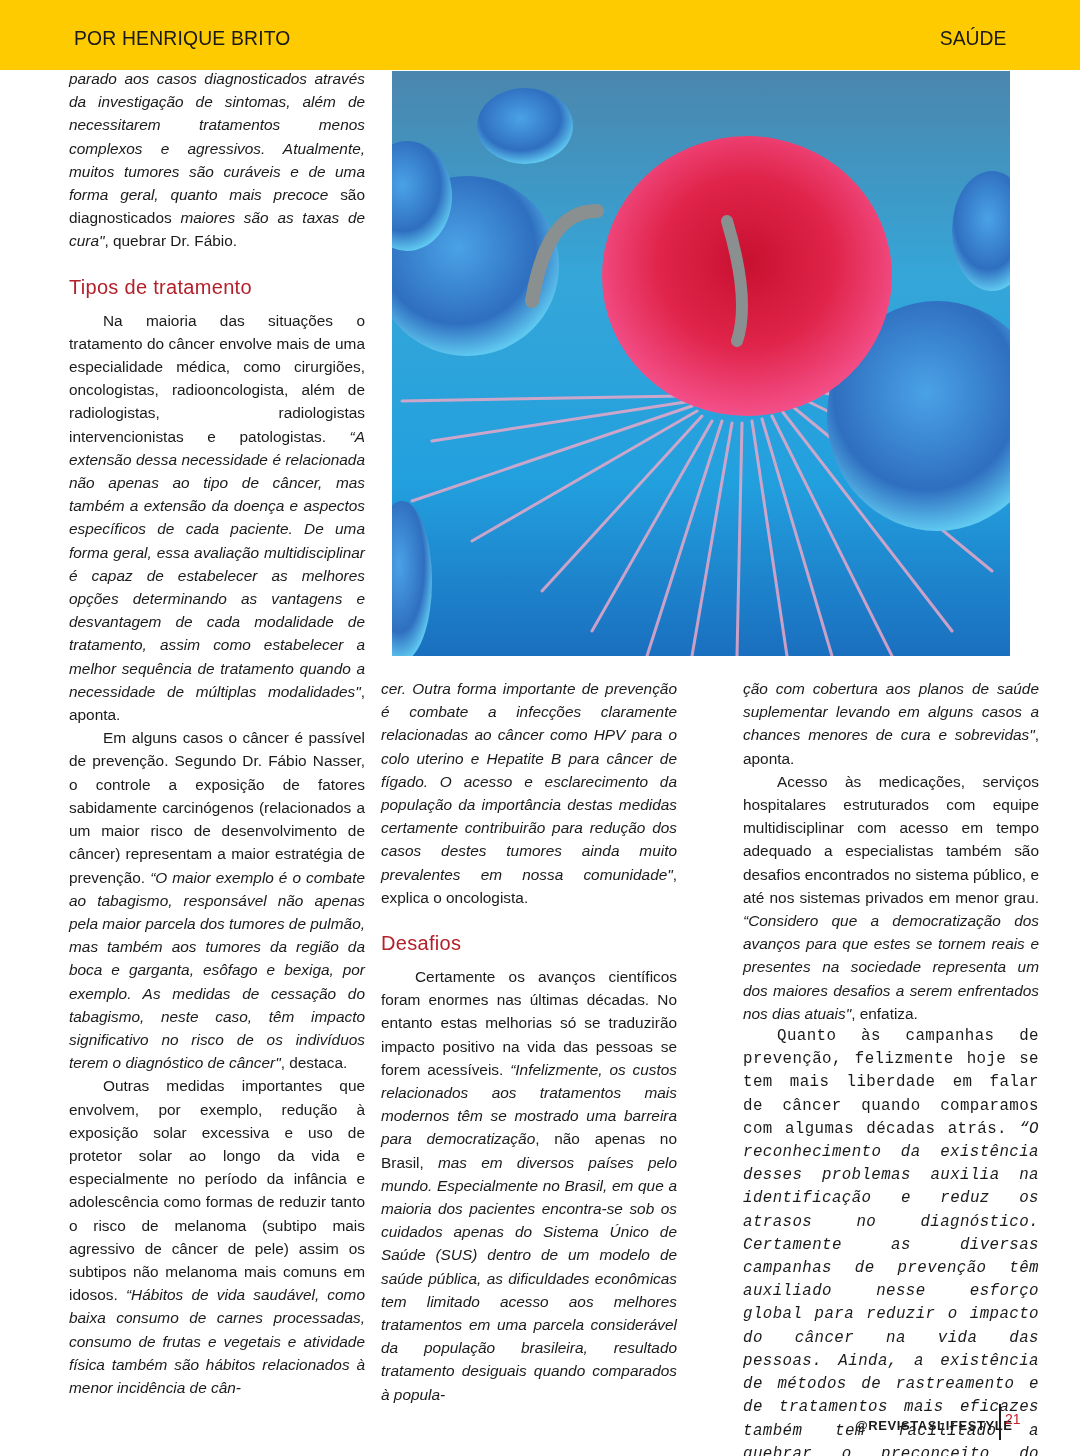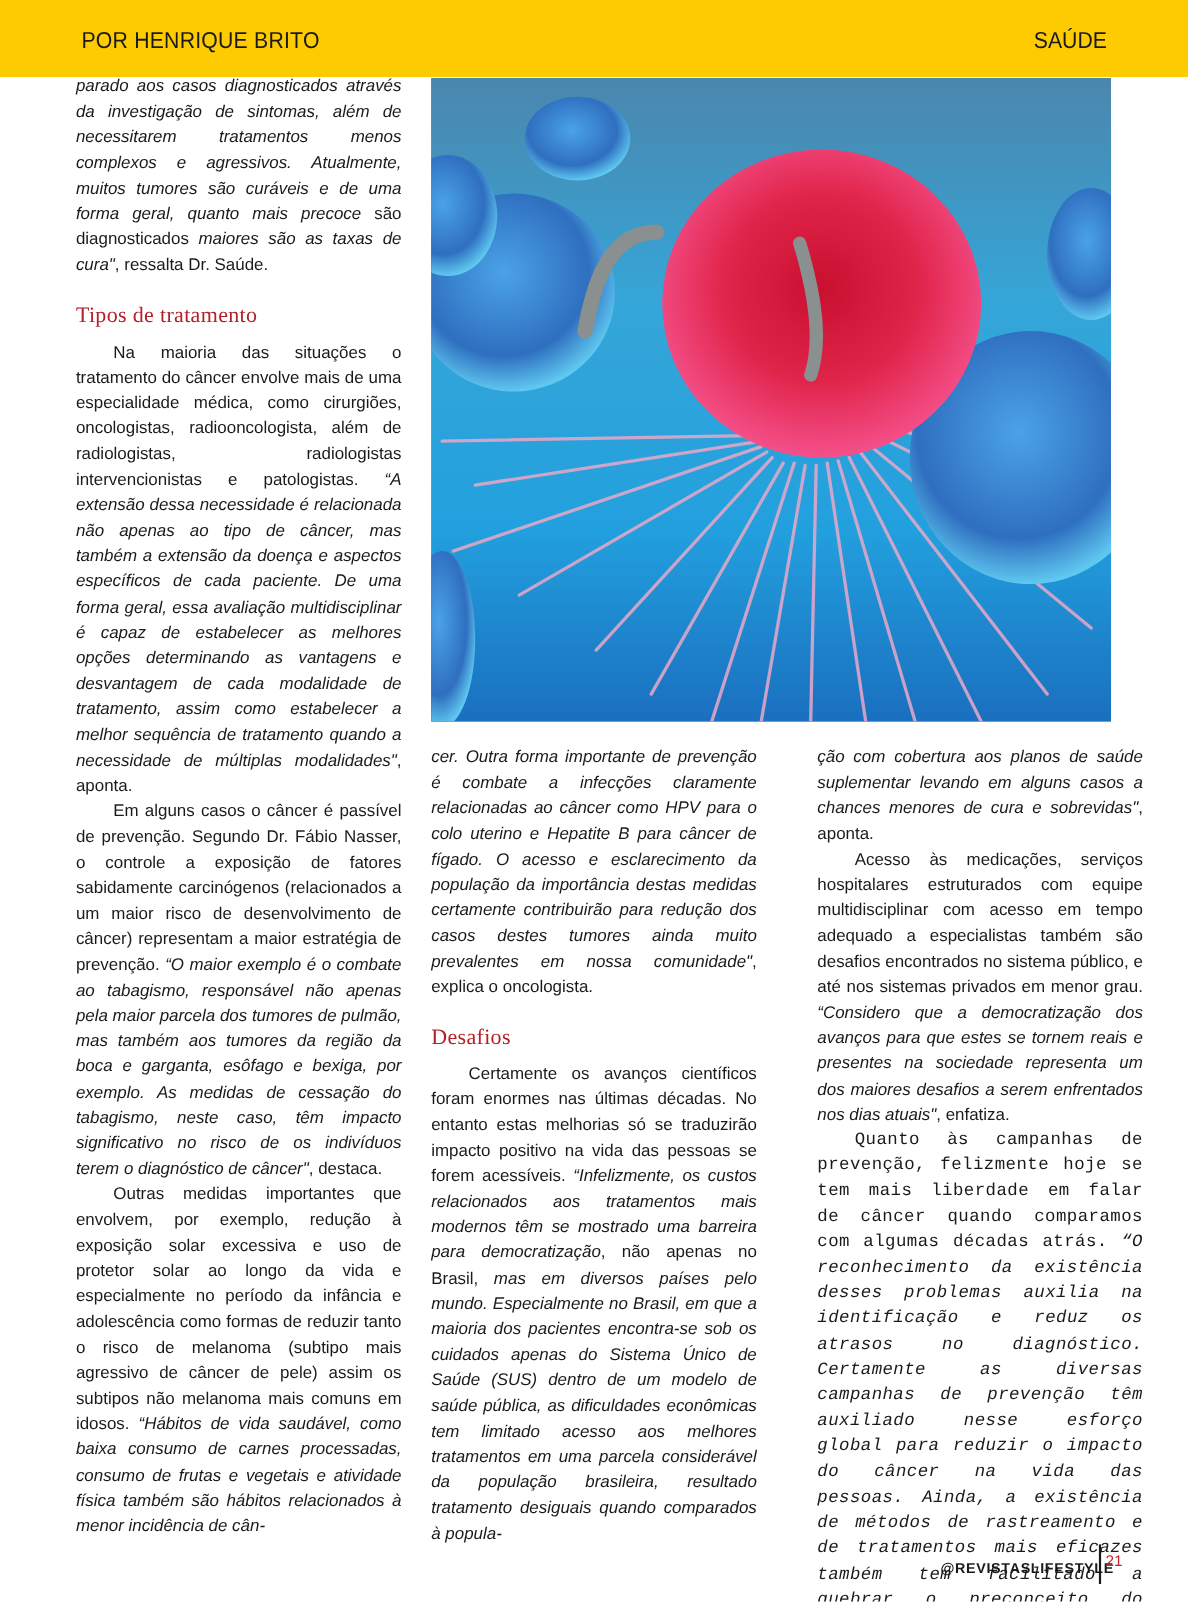--- a/index.html
+++ b/index.html
@@ -8,46 +8,46 @@
   .topbar { position: absolute; left: 0; top: 0; width: 1080px; height: 70px; background: #fecb00; }
   .topbar .author { position: absolute; left: 74px; top: 26px; font-size: 21px; letter-spacing: 0.2px; color: #1a1a1a;
                     font-family: "Liberation Sans", sans-serif; transform: scaleX(0.92); transform-origin: left center; }
   .topbar .section { position: absolute; right: 74px; top: 26px; font-size: 21px; color: #1a1a1a;
                      transform: scaleX(0.92); transform-origin: right center; }
 
   .col { position: absolute; font-size: 15.4px; line-height: 23.2px; text-align: justify; }
   .col p { margin: 0; }
   .col .ind { text-indent: 34px; }
   .col1 { left: 69px; top: 67px; width: 296px; }
-  .col2 { left: 392px; top: 677px; width: 296px; }
+  .col2 { left: 381px; top: 677px; width: 296px; }
   .col3 { left: 715px; top: 677px; width: 296px; margin-left: 28px; }
 
   .it { font-style: italic; }
-  .h2 { font-family: Liberation Serif, serif; color: #b3202a; font-size: 20px; line-height: 26px;
+  .h2 { font-family: Liberation Sans, sans-serif; color: #b3202a; font-size: 20px; line-height: 26px;
         margin: 21px 0 9px 0 !important; letter-spacing: 0.3px; text-align: left; }
   .serif { font-family: Liberation Mono, monospace; font-size: 15.8px; letter-spacing: 0.4px; }
 
   .photo { position: absolute; left: 392px; top: 71px; width: 618px; height: 585px; overflow: hidden;
            background: linear-gradient(180deg, #3f7fa8 0%, #3a9ccc 30%, #2aa6dc 55%, #1e8ed4 80%, #1972c0 100%); }
   .photo svg { display: block; width: 100%; height: 100%; }
 
   .footer-handle { position: absolute; left: 855px; top: 1418px; font-size: 13px; font-weight: bold; letter-spacing: 0.6px; color: #1a1a1a; }
   .footer-sep { position: absolute; left: 999px; top: 1404px; width: 2px; height: 36px; background: #1a1a1a; }
   .footer-page { position: absolute; left: 1005px; top: 1411px; font-size: 14px; color: #c4202a; }
 </style>
 </head>
 <body>
 
 <div class="topbar">
   <div class="author">POR HENRIQUE BRITO</div>
   <div class="section">SAÚDE</div>
 </div>
 
 <div class="col col1">
-  <p><span class="it">parado aos casos diagnosticados através da investigação de sintomas, além de necessitarem tratamentos menos complexos e agressivos. Atualmente, muitos tumores são curáveis e de uma forma geral, quanto mais precoce</span><span> são diagnosticados </span><span class="it">maiores são as taxas de cura"</span><span>, ressalta Dr. Saúde.</span></p>
+  <p><span class="it">parado aos casos diagnosticados através da investigação de sintomas, além de necessitarem tratamentos menos complexos e agressivos. Atualmente, muitos tumores são curáveis e de uma forma geral, quanto mais precoce</span><span> são diagnosticados </span><span class="it">maiores são as taxas de cura"</span><span>, quebrar Dr. Fábio.</span></p>
   <p class="h2">Tipos de tratamento</p>
   <p class="ind"><span>Na maioria das situações o tratamento do câncer envolve mais de uma especialidade médica, como cirurgiões, oncologistas, radiooncologista, além de radiologistas, radiologistas intervencionistas e patologistas. </span><span class="it">“A extensão dessa necessidade é relacionada não apenas ao tipo de câncer, mas também a extensão da doença e aspectos específicos de cada paciente. De uma forma geral, essa avaliação multidisciplinar é capaz de estabelecer as melhores opções determinando as vantagens e desvantagem de cada modalidade de tratamento, assim como estabelecer a melhor sequência de tratamento quando a necessidade de múltiplas modalidades"</span><span>, aponta.</span></p>
   <p class="ind"><span>Em alguns casos o câncer é passível de prevenção. Segundo Dr. Fábio Nasser, o controle a exposição de fatores sabidamente carcinógenos (relacionados a um maior risco de desenvolvimento de câncer) representam a maior estratégia de prevenção. </span><span class="it">“O maior exemplo é o combate ao tabagismo, responsável não apenas pela maior parcela dos tumores de pulmão, mas também aos tumores da região da boca e garganta, esôfago e bexiga, por exemplo. As medidas de cessação do tabagismo, neste caso, têm impacto significativo no risco de os indivíduos terem o diagnóstico de câncer"</span><span>, destaca.</span></p>
   <p class="ind"><span>Outras medidas importantes que envolvem, por exemplo, redução à exposição solar excessiva e uso de protetor solar ao longo da vida e especialmente no período da infância e adolescência como formas de reduzir tanto o risco de melanoma (subtipo mais agressivo de câncer de pele) assim os subtipos não melanoma mais comuns em idosos. </span><span class="it">“Hábitos de vida saudável, como baixa consumo de carnes processadas, consumo de frutas e vegetais e atividade física também são hábitos relacionados à menor incidência de cân-</span></p>
 </div>
 
 <div class="photo">
   <svg viewBox="0 0 618 585" preserveAspectRatio="none">
     <defs>
       <radialGradient id="cellG" cx="50%" cy="45%" r="55%">

